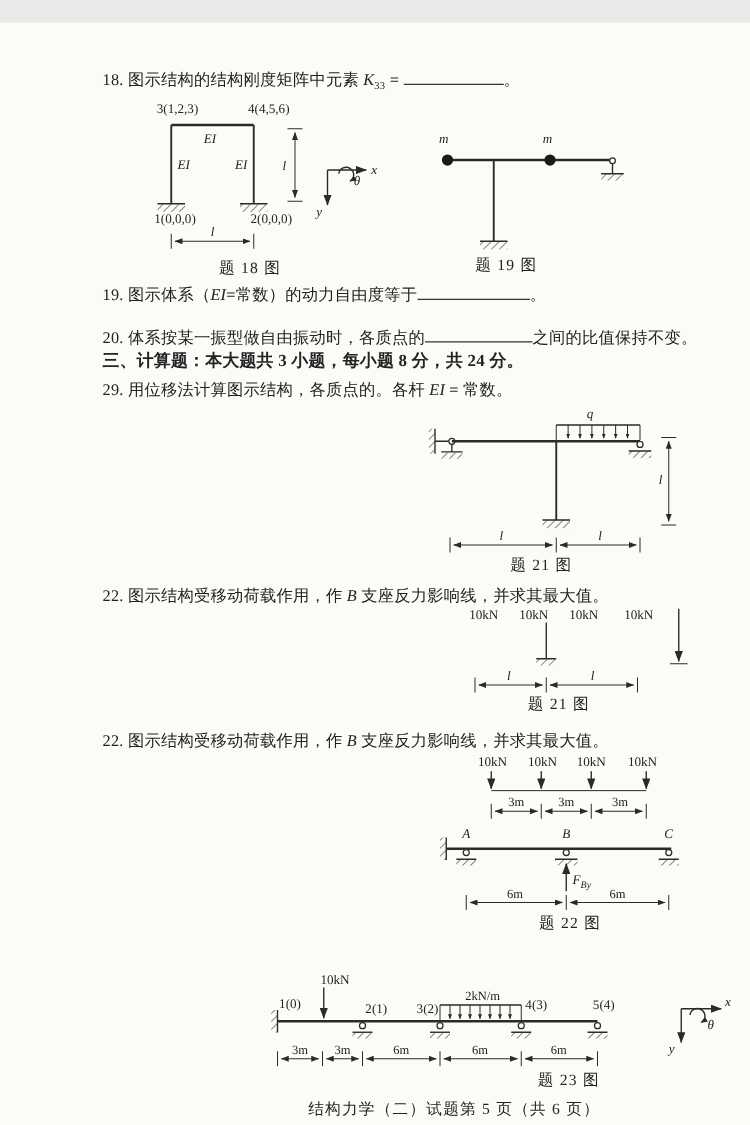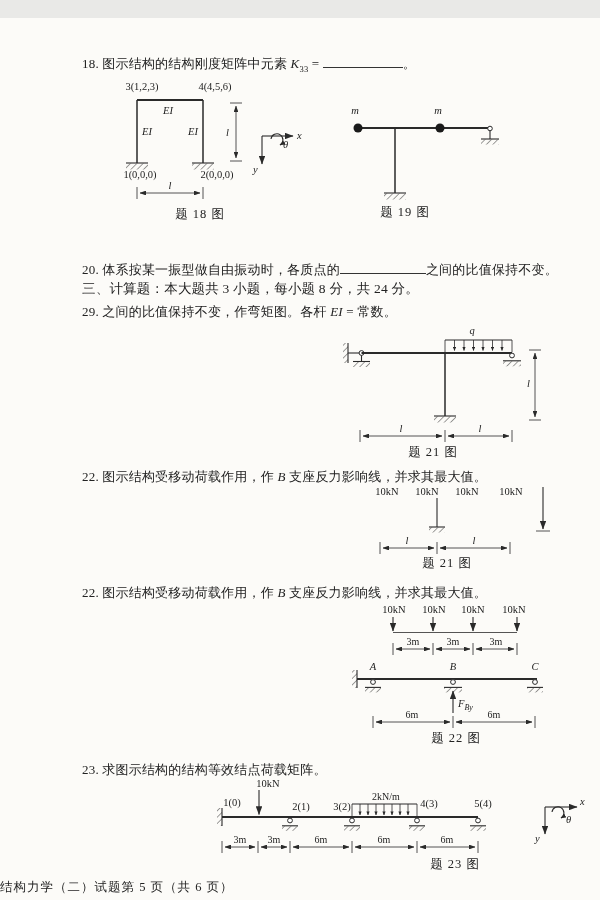--- a/index.html
+++ b/index.html
@@ -1,24 +1,24 @@
 <!DOCTYPE html>
 <html><head>
 <meta charset="utf-8">
 <style>
   html,body{margin:0;padding:0;background:#e9e9e7;}
   .page{position:relative;width:600px;height:900px;margin:18px auto;background:#fcfbf8;
         font-family:"Liberation Serif","DejaVu Serif",serif;color:#222;overflow:hidden;}
   .line{position:absolute;left:82px;white-space:nowrap;font-size:13px;letter-spacing:.2px;}
-  .sec{font-weight:normal;font-size:13.5px;}
+  .sec{font-weight:bold;font-size:13.5px;}
   .m{font-style:italic;}
   sub{font-size:8.5px;}
   .blank{display:inline-block;border-bottom:1px solid #333;height:11px;vertical-align:baseline;}
   .fig{position:absolute;}
-  .footer{position:absolute;left:0;width:480px;text-align:left;font-size:12.5px;letter-spacing:1px;}
+  .footer{position:absolute;left:0;width:480px;text-align:right;font-size:12.5px;letter-spacing:1px;}
   svg text{font-family:"Liberation Serif","DejaVu Serif",serif;fill:#222;font-size:10.5px;}
   svg text.it{font-style:italic;}
   svg text.cap{font-size:12.5px;letter-spacing:1px;}
   svg text.sm{font-size:10px;}
   .s{stroke:#2a2a2a;stroke-width:1.1;fill:none;}
   .s2{stroke:#2a2a2a;stroke-width:2;fill:none;}
   .s15{stroke:#2a2a2a;stroke-width:1.5;fill:none;}
   .thin{stroke:#2a2a2a;stroke-width:.8;fill:none;}
   .pin{stroke:#2a2a2a;stroke-width:1;fill:#fff;}
   .mass{fill:#1a1a1a;stroke:none;}
@@ -102,26 +102,27 @@
         <rect x="146" y="41.5" width="18" height="5" class="hatch"></rect>
     </g>
     <line x1="60" y1="30" x2="60" y2="95" class="s15"></line>
     <g>
       <line x1="49" y1="95" x2="71" y2="95" class="s"></line>
         <rect x="49" y="95.5" width="22" height="6" class="hatch"></rect>
     </g>
     <text x="70" y="118" text-anchor="middle" class="cap">题 19 图</text>
   </svg>
 
+  <div class="line" style="top:209px"><span>19. </span><span>图示体系（</span><span class="m">EI</span><span>=常数）的动力自由度等于</span><span class="blank" style="width:90px"></span><span>。</span></div>
 
   <div class="line" style="top:243px"><span>20. </span><span>体系按某一振型做自由振动时，各质点的</span><span class="blank" style="width:86px"></span><span>之间的比值保持不变。</span></div>
 
   <div class="line sec" style="top:262px"><span>三、计算题：本大题共 3 小题，每小题 8 分，共 24 分。</span></div>
 
-  <div class="line" style="top:285px"><span>29. </span><span>之间的比值保持不变，作弯矩图。各杆 </span><span class="m">EI</span><span> = 常数。</span></div>
+  <div class="line" style="top:285px"><span>29. </span><span>用位移法计算图示结构，各质点的。各杆 </span><span class="m">EI</span><span> = 常数。</span></div>
 
   <svg class="fig" style="left:335px;top:303px" width="235" height="148">
     <g>
       <line x1="13" y1="22" x2="13" y2="42" class="s"></line>
         <rect x="8" y="22" width="5" height="20" class="hatch"></rect>
       <line x1="13" y1="32" x2="24" y2="32" class="s"></line>
       <circle cx="26.5" cy="32" r="2.4" class="pin"></circle>
       <line x1="26.5" y1="34.4" x2="26.5" y2="40.5" class="s"></line>
       <line x1="18" y1="40.5" x2="35" y2="40.5" class="s"></line>
         <rect x="18" y="41" width="17" height="5" class="hatch"></rect>
@@ -251,21 +252,20 @@
         <line x1="113" y1="115" x2="113" y2="127" class="thin"></line>
         <line x1="195" y1="115" x2="195" y2="127" class="thin"></line>
       <line x1="36" y1="121" x2="110" y2="121" class="thin" marker-start="url(#ar)" marker-end="url(#ar)"></line>
       <line x1="116" y1="121" x2="192" y2="121" class="thin" marker-start="url(#ar)" marker-end="url(#ar)"></line>
     </g>
     <text x="72" y="117" text-anchor="middle" class="sm">6m</text>
     <text x="154" y="117" text-anchor="middle" class="sm">6m</text>
     <text x="116" y="141" text-anchor="middle" class="cap">题 22 图</text>
   </svg>
 
-  <div class="line" style="top:743px"><span>23. </span><span>求图示结构的结构等效结点荷载矩阵。</span></div>
 
   <svg class="fig" style="left:175px;top:758px" width="414" height="100">
     <text x="93" y="11" text-anchor="middle">10kN</text>
     <line x1="84" y1="14" x2="84" y2="38.5" class="s" marker-end="url(#ar)"></line>
     <line x1="47" y1="41" x2="303" y2="41" class="s2"></line>
     <g>
       <line x1="47" y1="32" x2="47" y2="50" class="s"></line>
         <rect x="42" y="32" width="5" height="18" class="hatch"></rect>
     </g>
     <text x="57" y="30" text-anchor="middle">1(0)</text>

